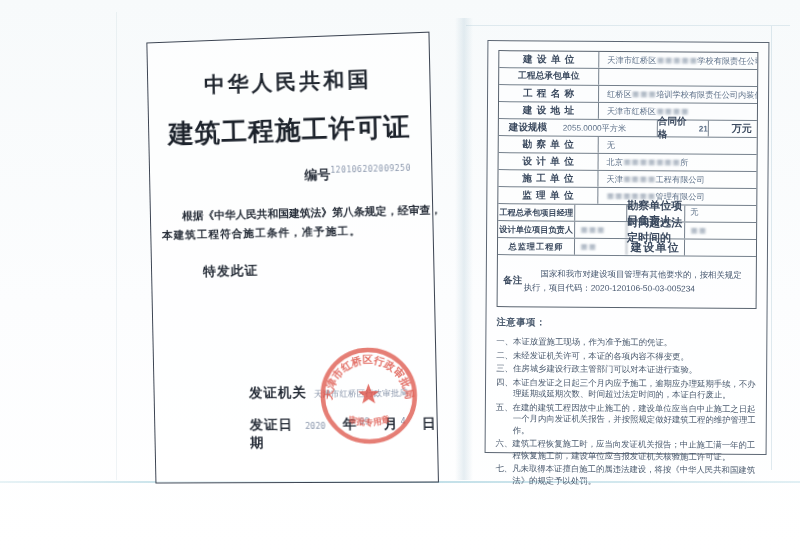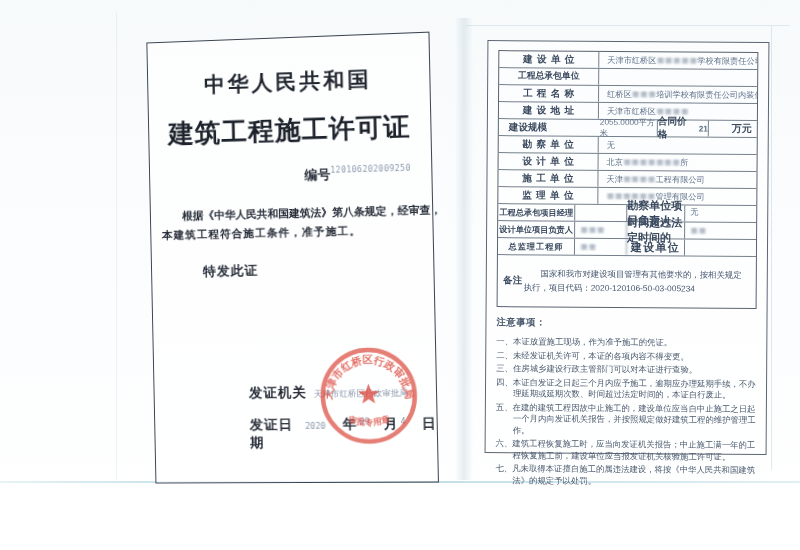--- a/index.html
+++ b/index.html
@@ -58,21 +58,21 @@
   .cell { display:flex; align-items:center; }
   .lab { color:#3b4a5f; font-weight:700; font-size:9.6px; justify-content:center; }
   .sp  { letter-spacing:.45em; text-indent:.45em; }
   .sp6 { letter-spacing:.12em; }
   .c-label { width:100px; border-right:1px solid #75808c; }
   .c-label.long { font-size:8.8px;text-align:center; }
   .c-value { flex:1; padding-left:8px; font-size:8.2px; color:#5e7189; overflow:hidden; white-space:nowrap; }
   .bl { filter:blur(1.3px); opacity:.8; }
   
   .s1 { width:62px; padding-left:10px; justify-content:flex-start; }
-  .s2 { flex:1; border-right:1px solid #75808c; font-size:8.2px; color:#5e7189; padding-left:2px;margin-left:37px; }
+  .s2 { flex:1; border-right:1px solid #75808c; font-size:8.2px; color:#5e7189; padding-left:2px; }
   .s3 { width:51px; border-right:1px solid #75808c; justify-content:center; gap:4px;align-items:center; }
   .s3 .v { font-size:8.2px; color:#5e7189; font-weight:700; }
   .s4 { width:48px; justify-content:flex-end; padding-right:5px; font-size:10px; color:#3b4a5f; font-weight:700; }
   
   .d1 { width:77px; border-right:1px solid #75808c; font-size:8.2px; }
   .d2 { width:52px; border-right:1px solid #75808c; font-size:8.2px; color:#5e7189; padding-left:5px; }
   .d3 { width:58px; border-right:1px solid #75808c; font-size:11px; }
   .d4 { flex:1; font-size:8.2px; color:#5e7189; padding-left:5px; }
   .top-val { align-items:flex-start; padding-top:1px; }
   

